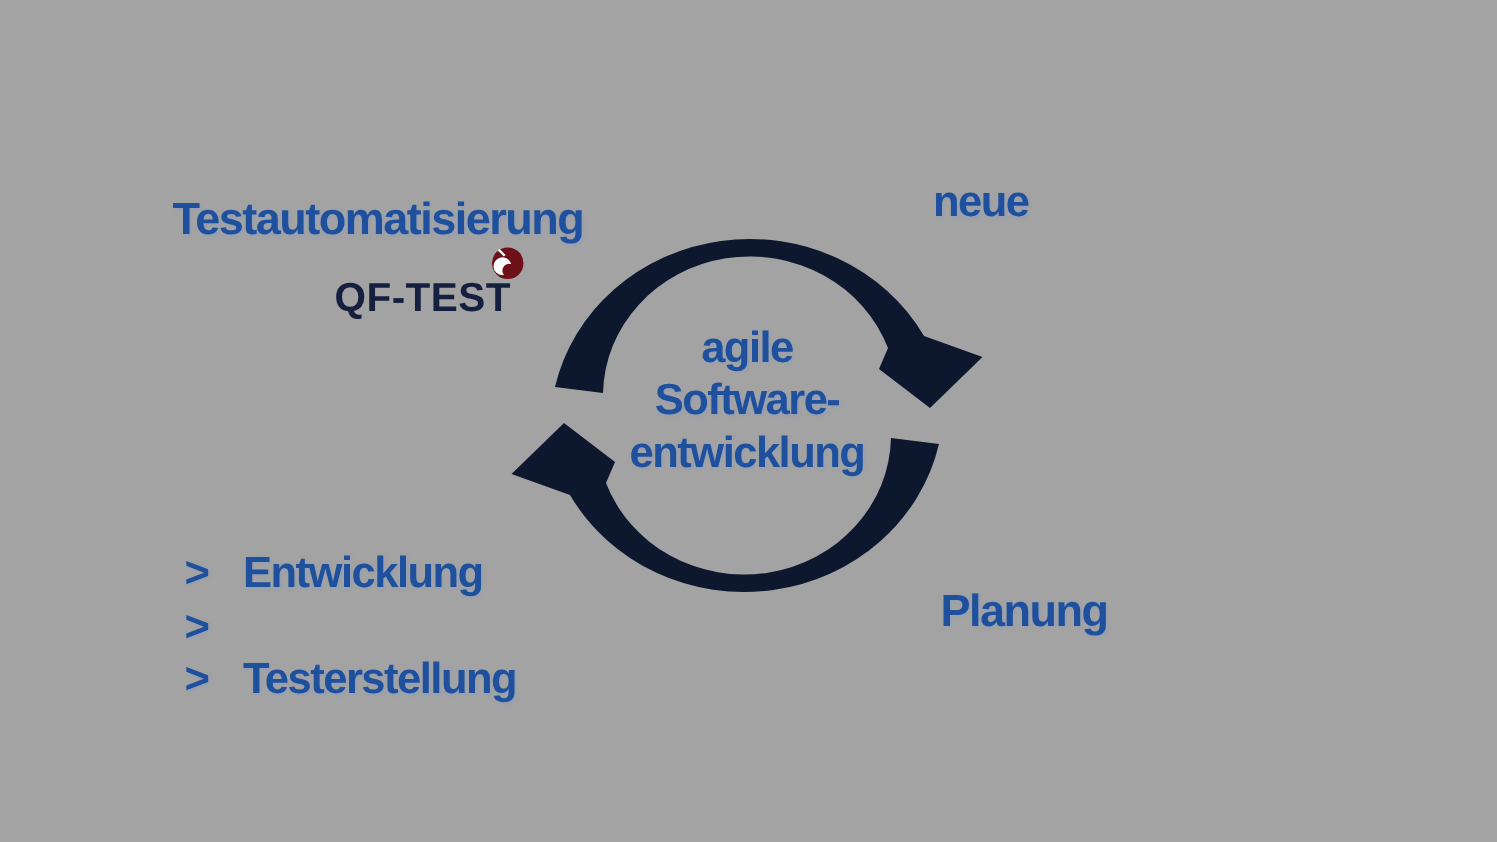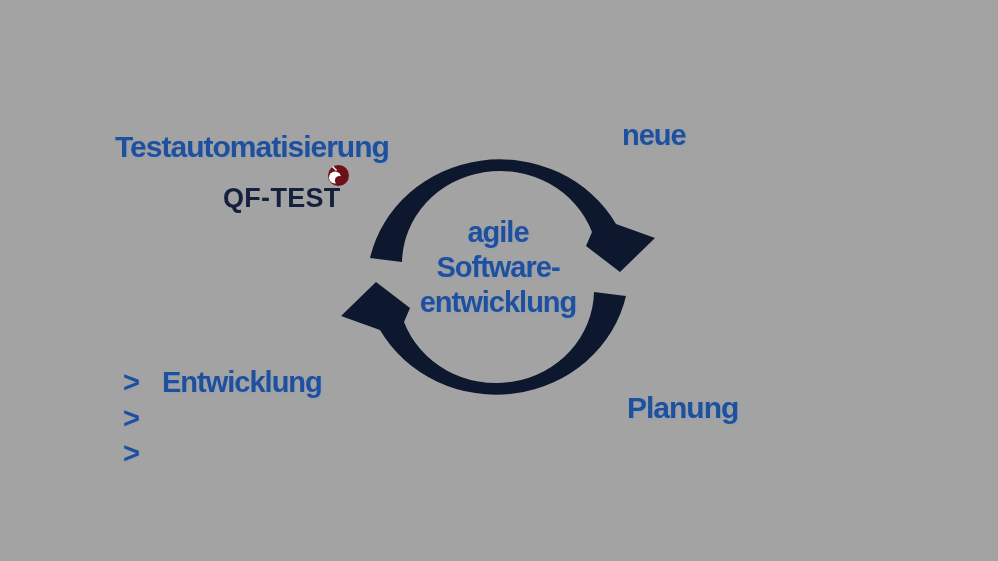--- a/index.html
+++ b/index.html
@@ -141,16 +141,17 @@
   <div class="blue-text dev-list">
     <div class="row">
       <span class="bullet">&gt;</span>
       <span>Entwicklung</span>
     </div>
     <div class="row">
       <span class="bullet">&gt;</span>
     </div>
     <div class="row">
       <span class="bullet">&gt;</span>
+      <span>Testerstellung</span>
     </div>
   </div>
 
 </div>
 
 </body></html>

